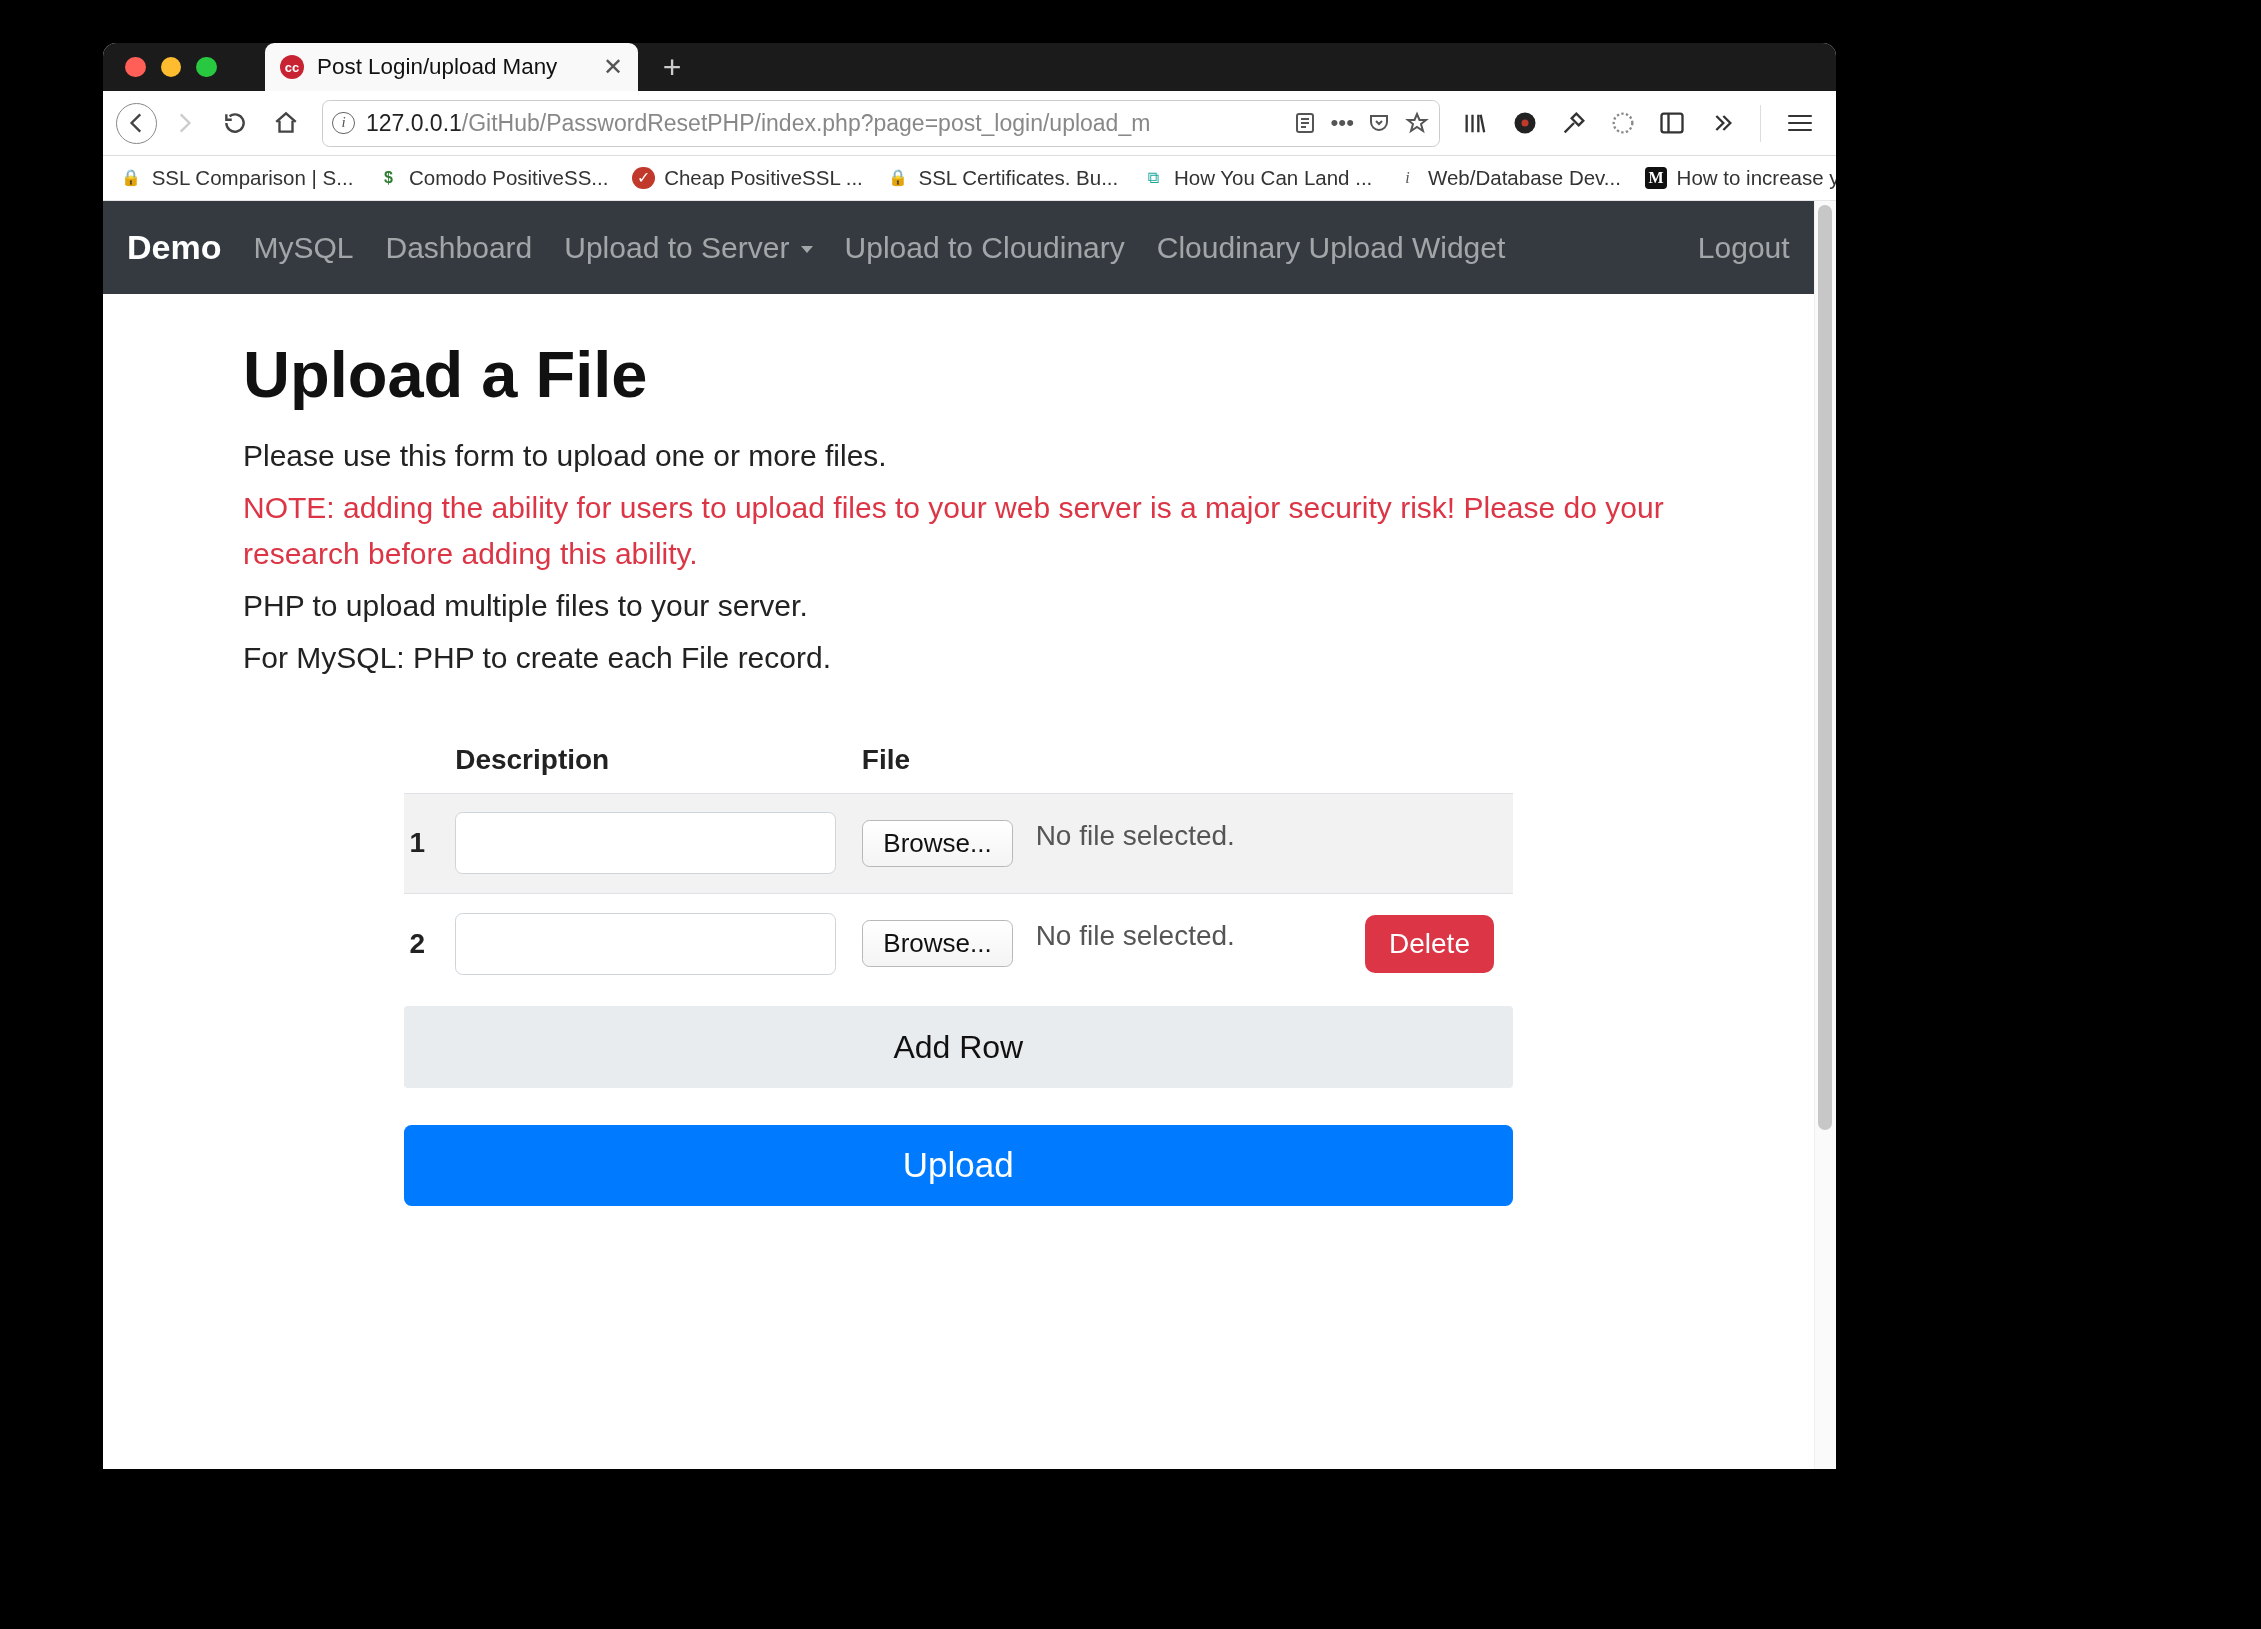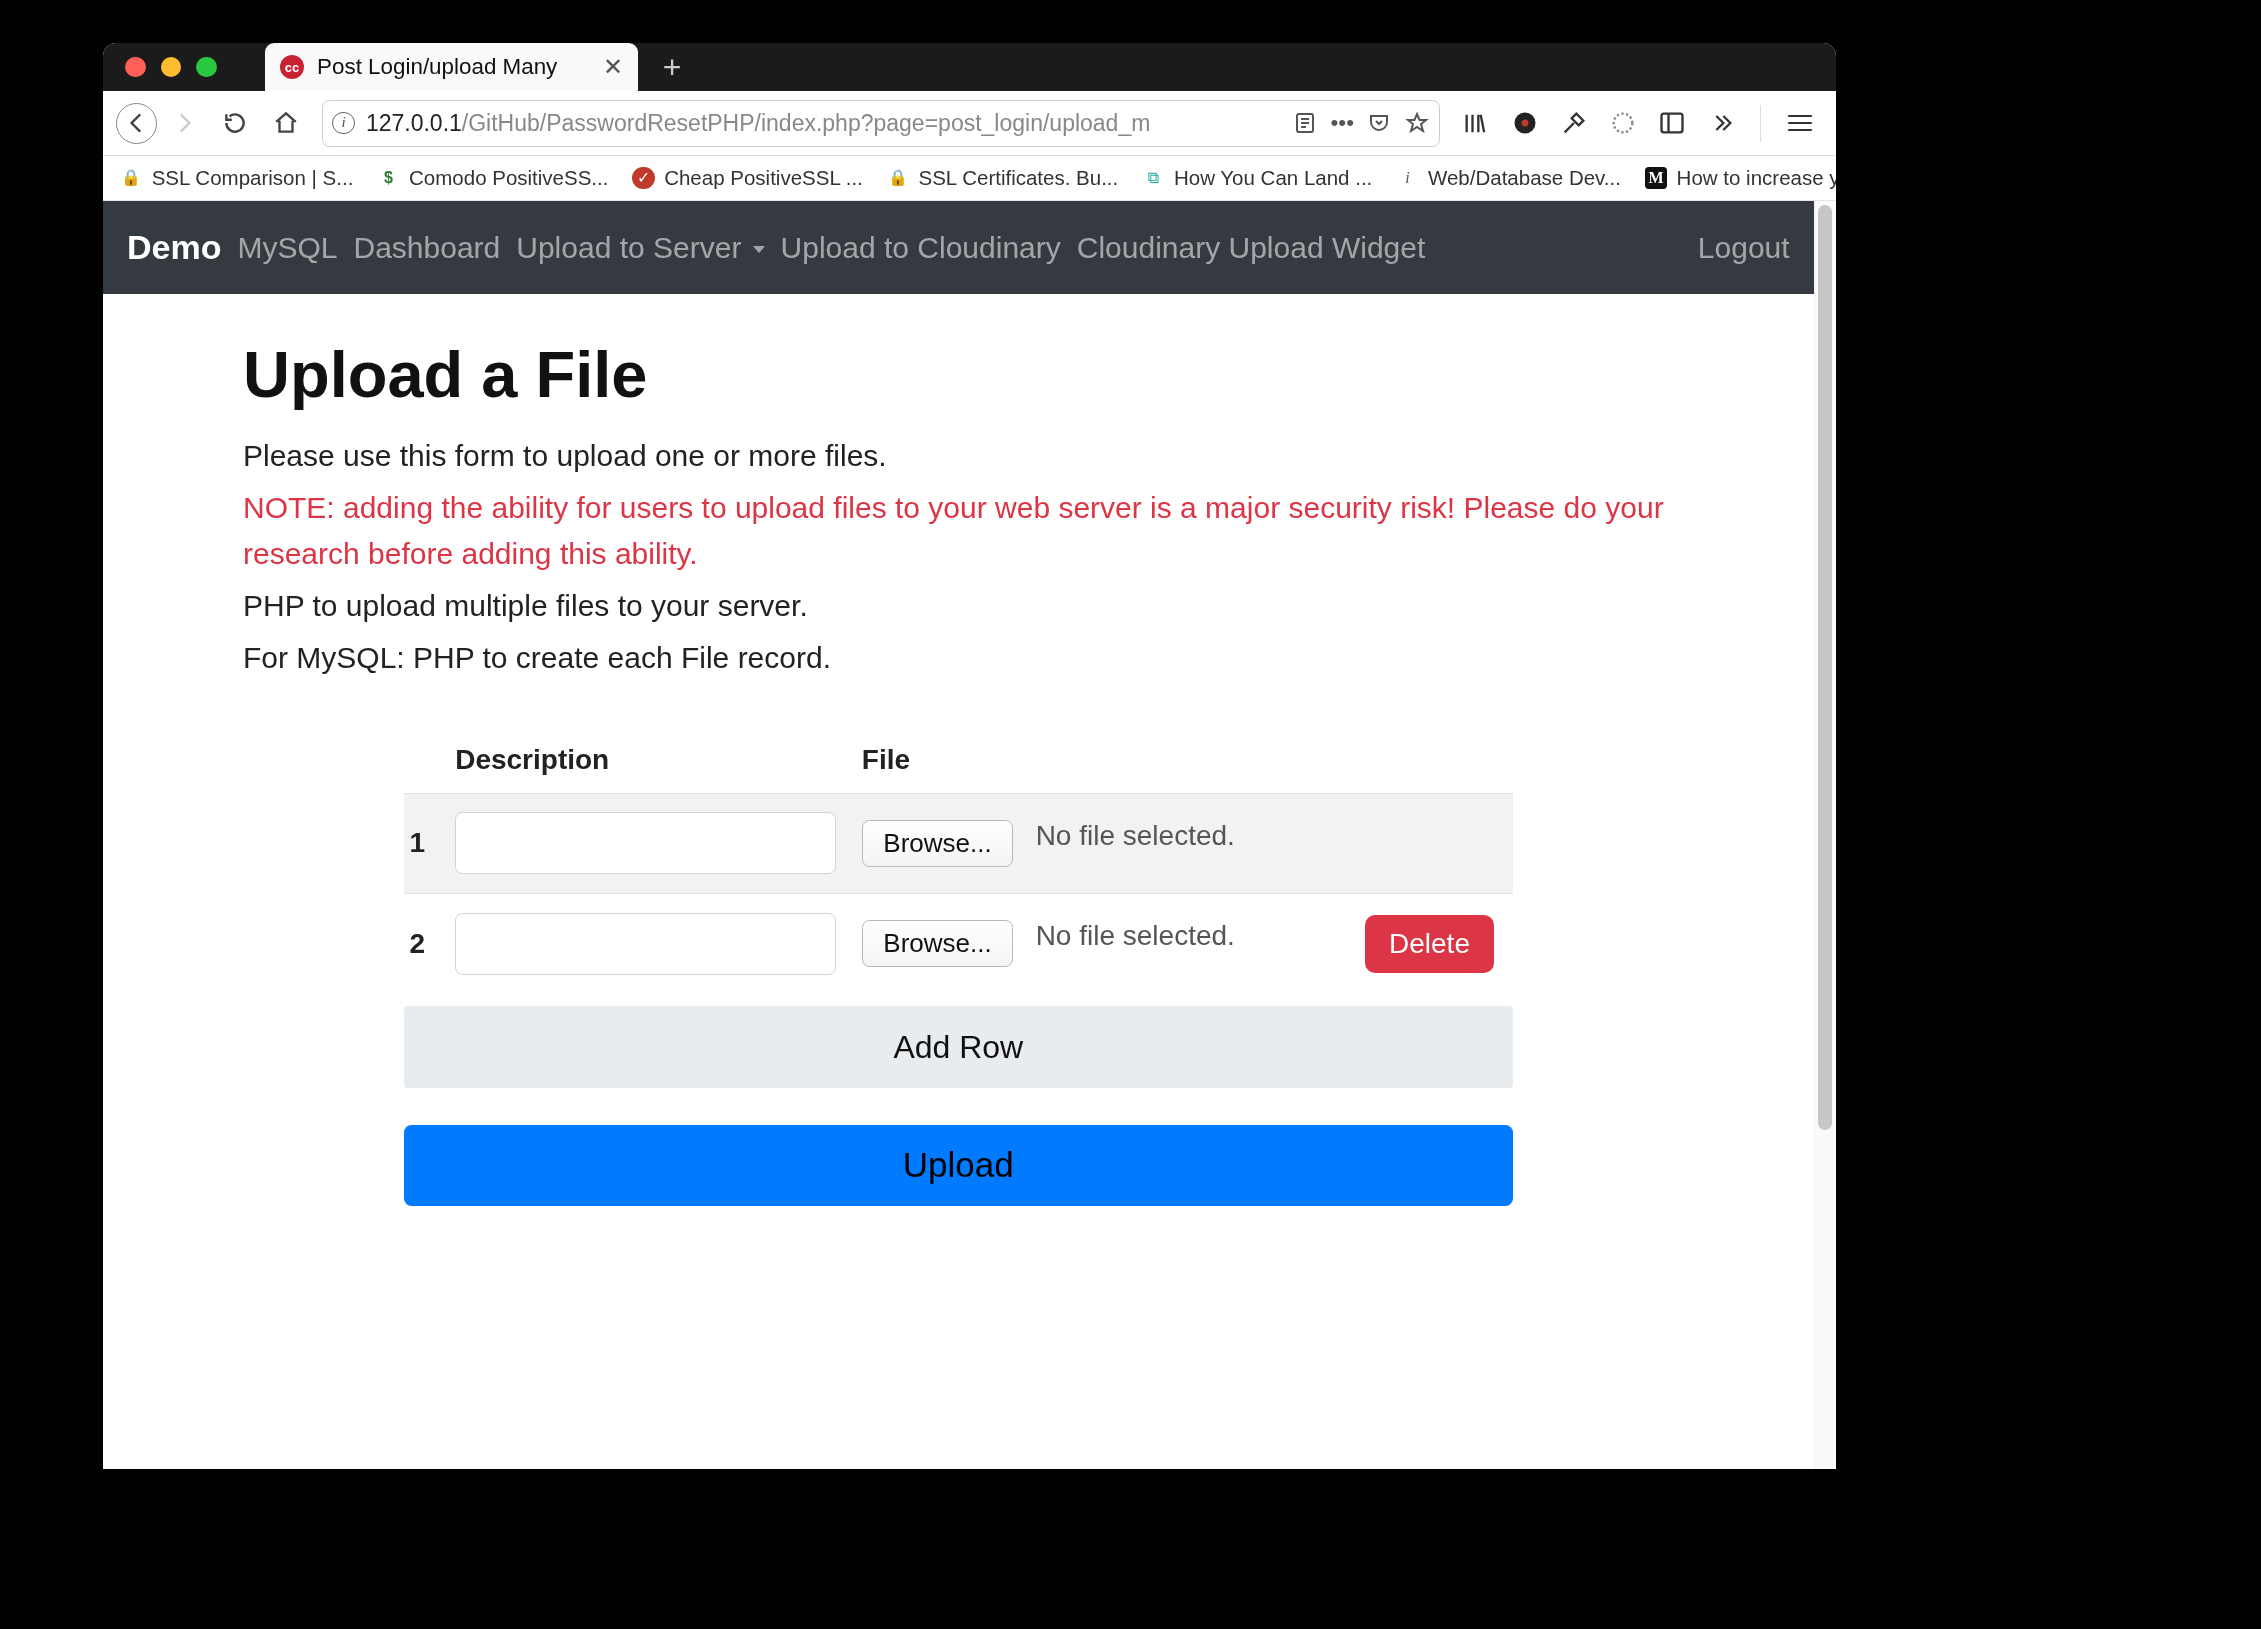--- a/index.html
+++ b/index.html
@@ -130,21 +130,21 @@
   .page { flex:1; overflow:hidden;}
   .scrollbar { width:22.4px; background:#fafafa; position:relative; border-left:0.9px solid #f0f0f0;}
   .scroll-thumb { position:absolute; top:3.7px; left:3.7px; right:3.7px; height:73%; background:#c7c7c7; border-radius:9.3px;}
   
   .app-nav {
     height: 93px;
     background:#343a40;
     display:flex;
     align-items:center;
     padding: 0 24px;
-    gap: 16px;
+    gap: 32px;
     color:#9a9ea3;
     font-size: 30px;
   }
   .app-nav .brand { color:#fff; font-weight:600; font-size:34px;}
   .app-nav .navlink { color:rgba(255,255,255,0.55);}
   .app-nav .navlink.dropdown::after{
     content:""; display:inline-block; margin-left:11.2px;
     border-left:6.5px solid transparent; border-right:6.5px solid transparent; border-top:7.5px solid rgba(255,255,255,0.55);
     vertical-align:middle;
   }
@@ -200,21 +200,21 @@
     font-size:32px;
     color:#111;
     padding: 22.4px 0;
     border-radius:3.7px;
     margin-top: 13px;
   }
   .upload-btn {
     display:block;
     width:100%;
     background:#007bff;
-    color:#000000;
+    color:#ffffff;
     border:none;
     border-radius:7.5px;
     font-size:35px;
     padding: 20.5px 0;
     margin-top: 37px;
   }
 </style>
 </head>
 <body>
 

